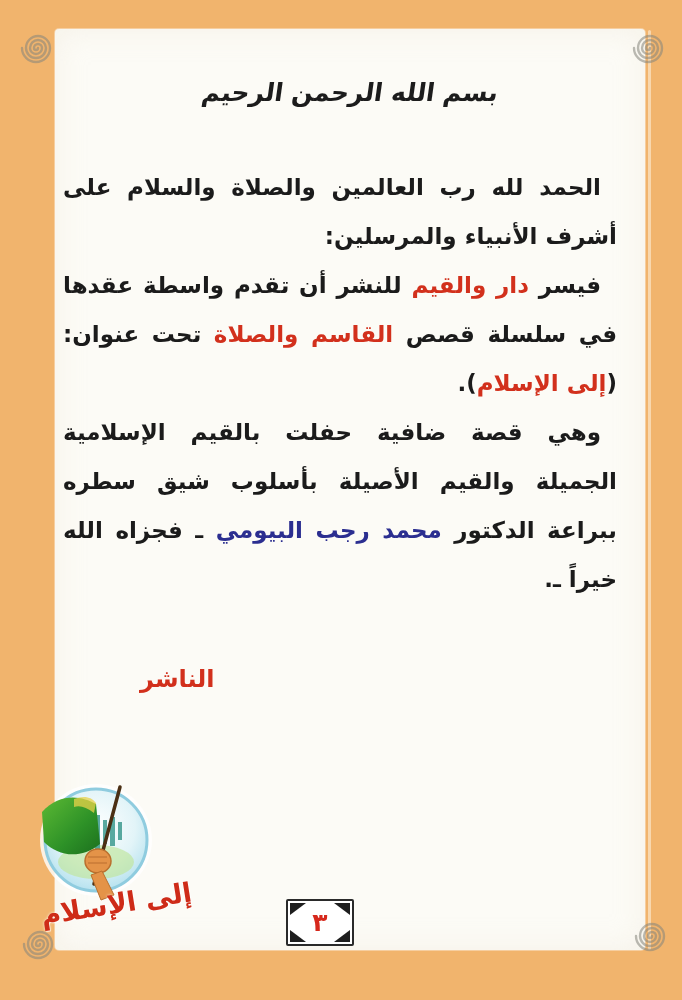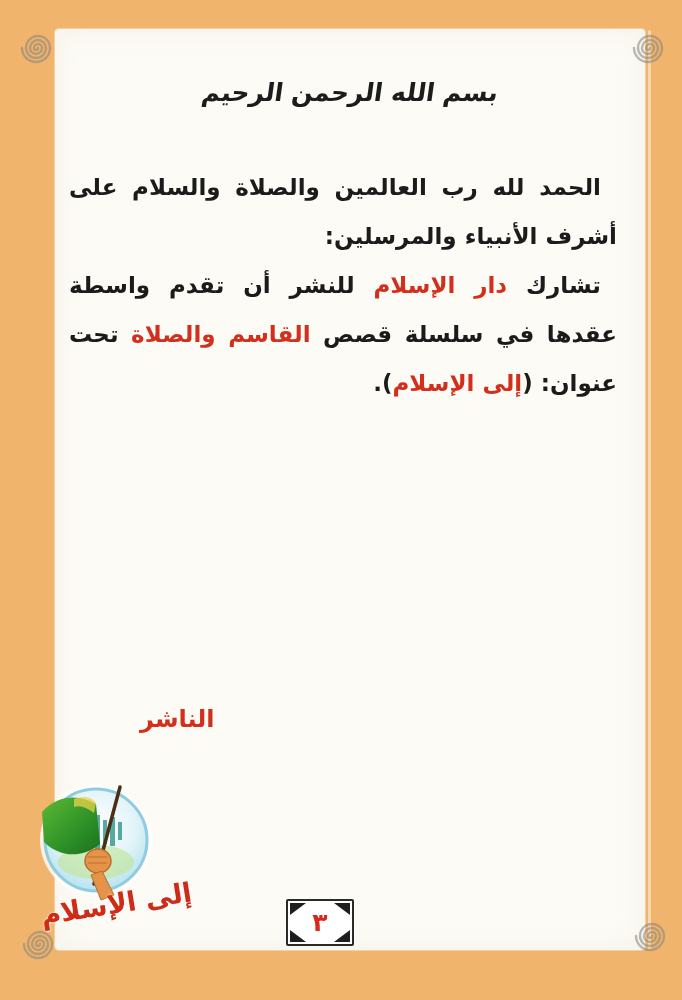--- a/index.html
+++ b/index.html
@@ -17,29 +17,29 @@
     position:absolute;left:648px;top:30px;width:3px;height:920px;
     background:rgba(255,250,240,0.5);border-radius:2px;
   }
   .spiral{position:absolute;opacity:0.55;}
   .bismillah{
     text-align:center;margin:49px 0 0 0;direction:rtl;
     font-size:25px;font-weight:bold;color:#1c1c1c;
     transform:skewX(-8deg);
   }
   .body-text{
-    margin:56px 28px 0 14px;direction:rtl;unicode-bidi:embed;
+    margin:56px 28px 0 8px;direction:rtl;unicode-bidi:embed;
     text-align:justify;text-justify:inter-word;
     font-size:23px;font-weight:bold;line-height:49px;color:#1b1b1b;
   }
   .body-text p{margin:0;text-indent:16px;}
   .red{color:#d2301c;}
   .blue{color:#2b2e90;}
   .publisher-sig{
-    position:absolute;left:85px;top:676px;direction:rtl;
+    position:absolute;left:85px;top:636px;direction:rtl;
     font-size:24px;font-weight:bold;color:#d2301c;
   }
   .logo{position:absolute;left:32px;top:782px;width:160px;height:170px;}
   .logo-caption{
     position:absolute;left:8px;top:106px;direction:rtl;white-space:nowrap;
     font-size:27px;font-weight:bold;color:#ce2b18;
     transform:rotate(-9deg);
     text-shadow:0 0 3px rgba(255,255,255,0.85), 1px 1px 0 rgba(255,255,255,0.6);
   }
   .page-num-box{
@@ -59,21 +59,22 @@
 </style>
 </head>
 <body>
 
 <div class="sheet">
 
   <div class="bismillah">بسم الله الرحمن الرحيم</div>
 
   <div class="body-text">
     <p><span>الحمد لله رب العالمين والصلاة والسلام على أشرف الأنبياء والمرسلين:</span></p>
-    <p><span>تشارك </span><span class="red">دار الإسلام</span><span> للنشر أن تقدم واسطة عقدها في سلسلة قصص </span><span class="red">القاسم والصلاة</span><span> تحت عنوان: (</span><span class="red">إلى الإسلام</span><span>).</span></p>
+    <p><span>فيسر </span><span class="red">دار والقيم</span><span> للنشر أن تقدم واسطة عقدها في سلسلة قصص </span><span class="red">القاسم والصلاة</span><span> تحت عنوان: (</span><span class="red">إلى الإسلام</span><span>).</span></p>
+    <p><span>وهي قصة ضافية حفلت بالقيم الإسلامية الجميلة والقيم الأصيلة بأسلوب شيق سطره ببراعة الدكتور </span><span class="blue">محمد رجب البيومي</span><span> ـ فجزاه الله خيراً ـ.</span></p>
   </div>
 
   <div class="publisher-sig">الناشر</div>
 </div>
 
 <div class="crease"></div>
 
 <svg class="spiral" style="left:8px;top:18px" width="60" height="60" viewBox="0 0 60 60">
   <path d="M30,30 a2,2 0 1 1 -4,0 a4,4 0 1 1 8,0 a6,6 0 1 1 -12,0 a8,8 0 1 1 16,0 a10,10 0 1 1 -20,0 a12,12 0 1 1 24,0 a14,14 0 1 1 -28,0" fill="none" stroke="#85857c" stroke-width="2.4" stroke-linecap="round"></path>
 </svg>

